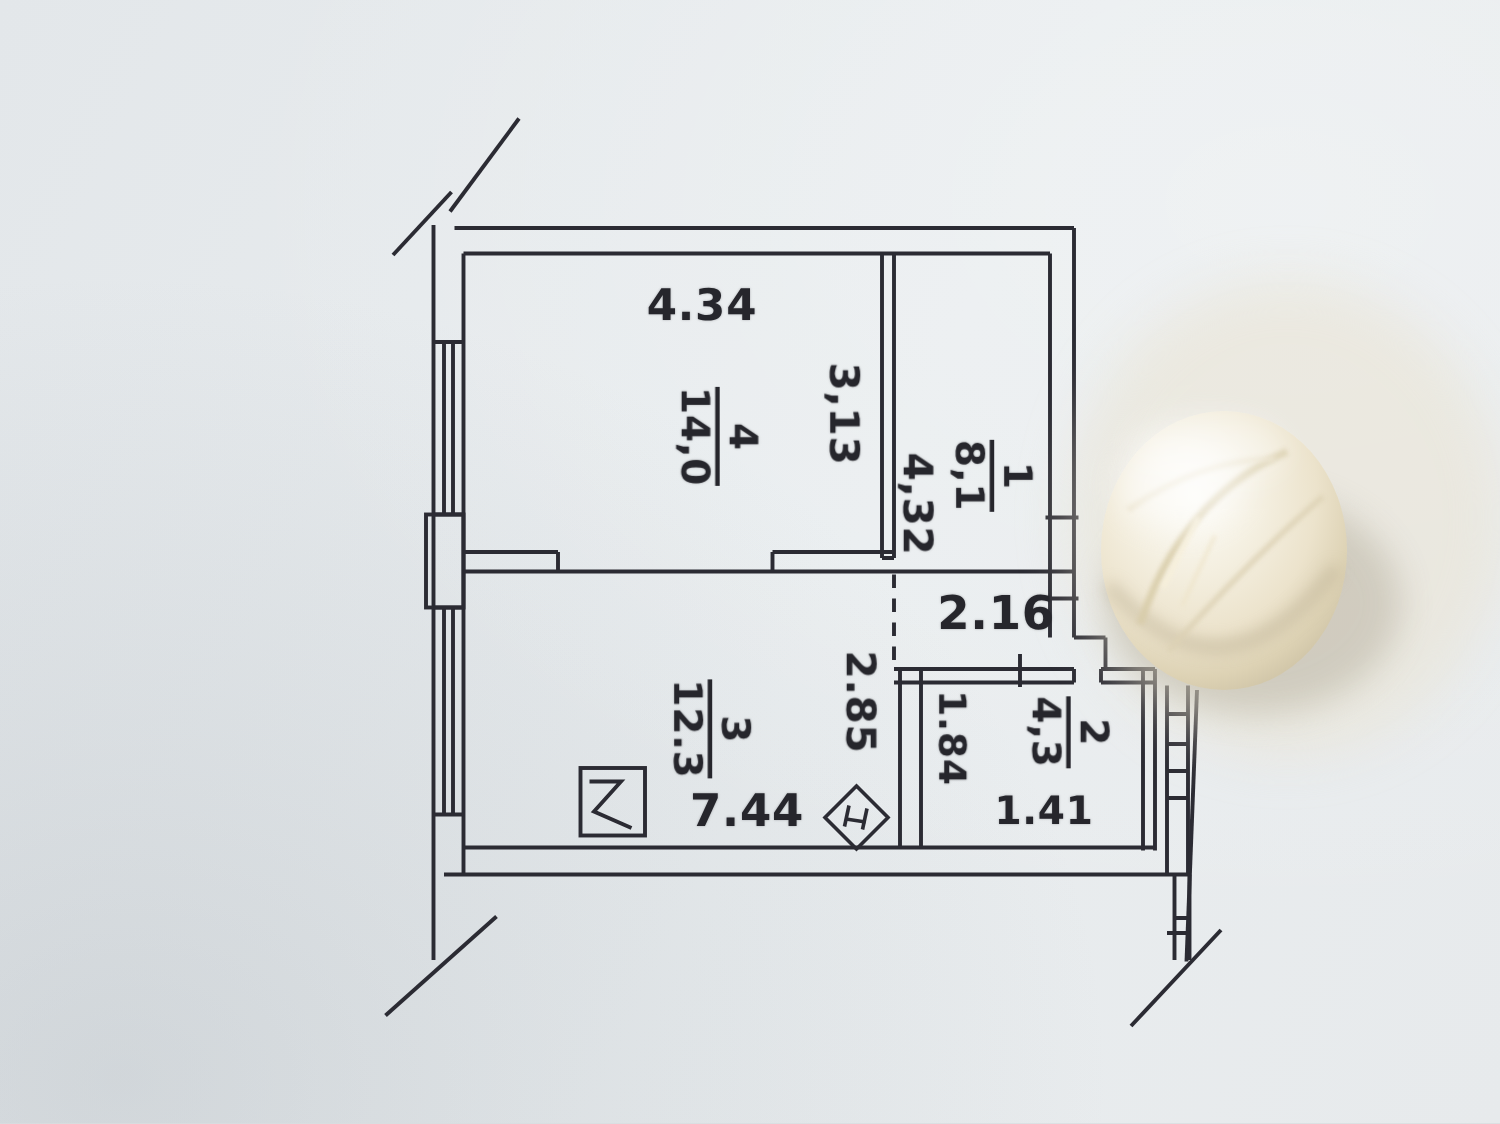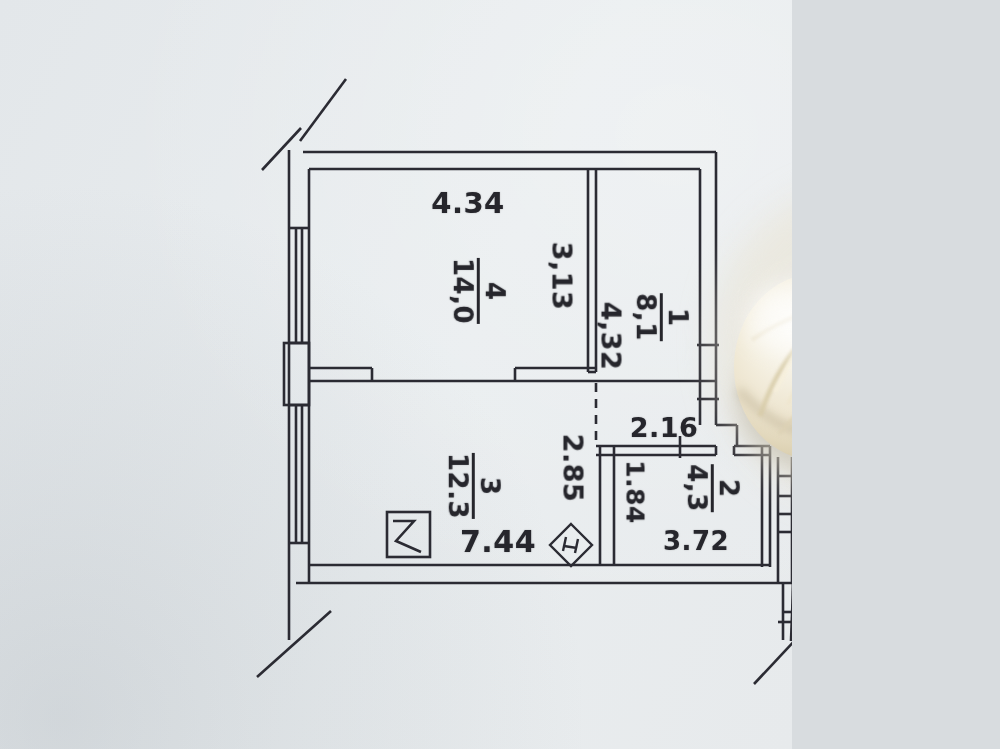--- a/index.html
+++ b/index.html
@@ -1,17 +1,17 @@
 <!DOCTYPE html>
 <html><head>
 <meta charset="utf-8">
 <style>
   html,body{margin:0;padding:0;background:#d8dcdf;}
   #stage{
-    position:relative;width:792px;height:749px;overflow:hidden;
+    position:relative;width:1000px;height:749px;overflow:hidden;
     background:
       radial-gradient(130% 120% at 85% 18%, rgba(255,255,255,0.28), rgba(255,255,255,0) 55%),
       radial-gradient(120% 130% at 8% 96%, rgba(160,168,175,0.30), rgba(160,168,175,0) 55%),
       linear-gradient(115deg,#e3e7ea 0%,#e9edef 55%,#e7eaec 100%);
     font-family:"DejaVu Sans","Liberation Sans",sans-serif;
   }
   #plan-svg{position:absolute;left:0;top:0;filter:blur(0.3px);}
   .lbl{
     position:absolute;color:#26262c;font-weight:bold;white-space:nowrap;
     text-shadow:0 0 1.5px rgba(38,38,44,0.35);letter-spacing:0.5px;filter:blur(0.2px);
@@ -183,33 +183,33 @@
 
   <div class="lbl rot" style="left:562px;top:276px;font-size:27px;">3,13</div>
 
   <div class="lbl rot" style="left:611px;top:336px;font-size:27px;">4,32</div>
 
   <div class="room-lbl" style="left:661px;top:317px;">
     <span class="room-num">1</span>
     <span class="room-area">8,1</span>
   </div>
 
-  <div class="lbl hor" style="left:664px;top:427px;font-size:27px;">2.16</div>
+  <div class="lbl hor" style="left:664px;top:409px;font-size:31px;">2.16</div>
 
   <div class="lbl rot" style="left:573px;top:468px;font-size:27px;">2.85</div>
 
   <div class="room-lbl" style="left:473px;top:486px;">
     <span class="room-num">3</span>
     <span class="room-area">12.3</span>
   </div>
 
   <div class="lbl rot" style="left:635px;top:492px;font-size:25px;">1.84</div>
 
   <div class="room-lbl" style="left:712px;top:488px;">
     <span class="room-num">2</span>
     <span class="room-area">4,3</span>
   </div>
 
   <div class="lbl hor" style="left:498px;top:541px;font-size:30px;">7.44</div>
 
-  <div class="lbl hor" style="left:696px;top:541px;font-size:26px;">3.72</div>
+  <div class="lbl hor" style="left:696px;top:541px;font-size:26px;">1.41</div>
 
 </div>
 
 </body></html>

